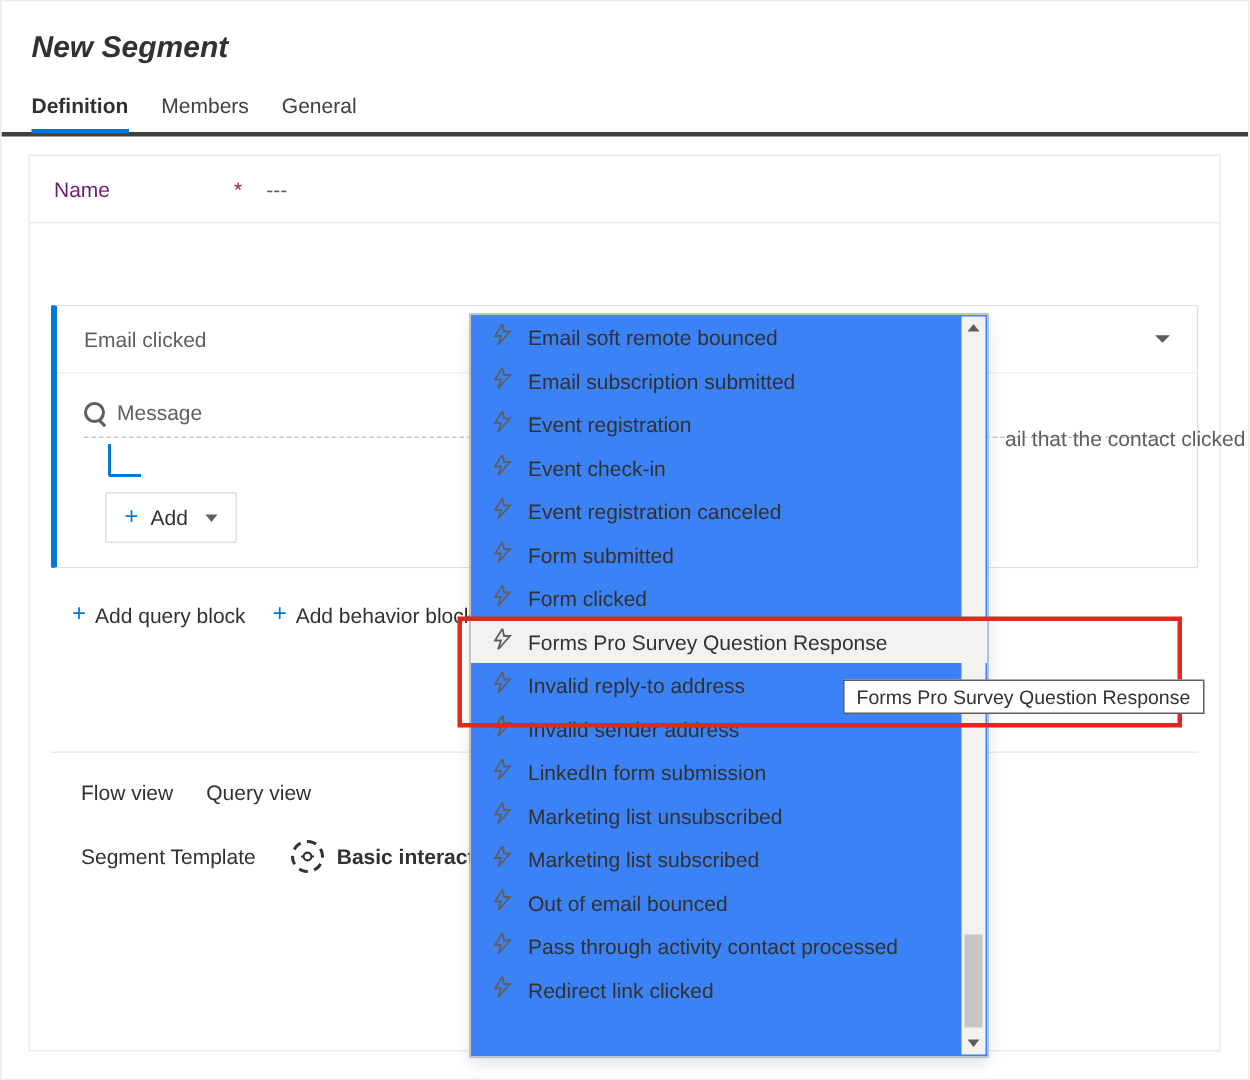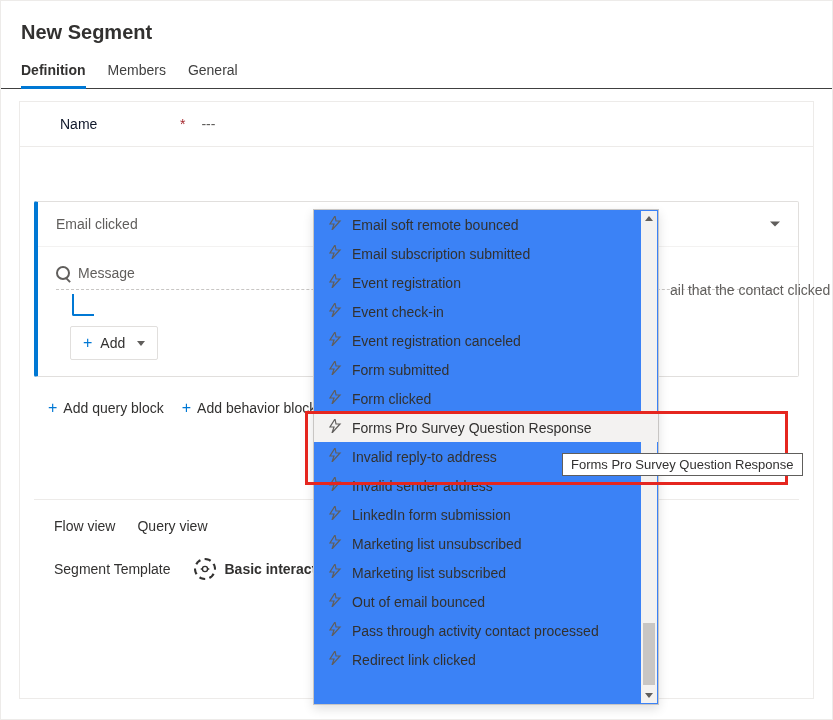--- a/index.html
+++ b/index.html
@@ -11,26 +11,27 @@
     width: 833px;
     height: 720px;
     overflow: hidden;
     position: relative;
     border: 1px solid #edebe9;
   }
   .page-title {
     font-size: 20px;
     font-weight: 600;
     padding: 20px 0 18px 20px;
+    font-style: italic;
   }
   .tabs {
     display: flex;
     gap: 22px;
     padding-left: 20px;
-    border-bottom: 1px solid #404040;
+    border-bottom: 3px solid #404040;
   }
   .tab {
     padding-bottom: 8px;
     cursor: pointer;
     color: #404040;
   }
   .tab.active {
     color: #323130;
     font-weight: 600;
     border-bottom: 3px solid #0078d4;
@@ -42,21 +43,21 @@
     height: 598px;
     position: relative;
   }
   .name-row {
     display: flex;
     align-items: center;
     padding: 14px 16px;
     border-bottom: 1px solid #edebe9;
     font-size: 14px;
   }
-  .name-label { width: 120px; color: #0f172a; margin-left: 24px; }
+  .name-label { width: 120px; color: #701a75; }
   .name-req { color: #a4262c; margin-right: 16px; }
   .name-value { color: #605e5c; }
   .builder-area {
     padding: 54px 14px 0 14px;
     position: relative;
   }
   .query-block {
     border: 1px solid #e1dfdd;
     border-left: 4px solid #0078d4;
     border-radius: 2px;

